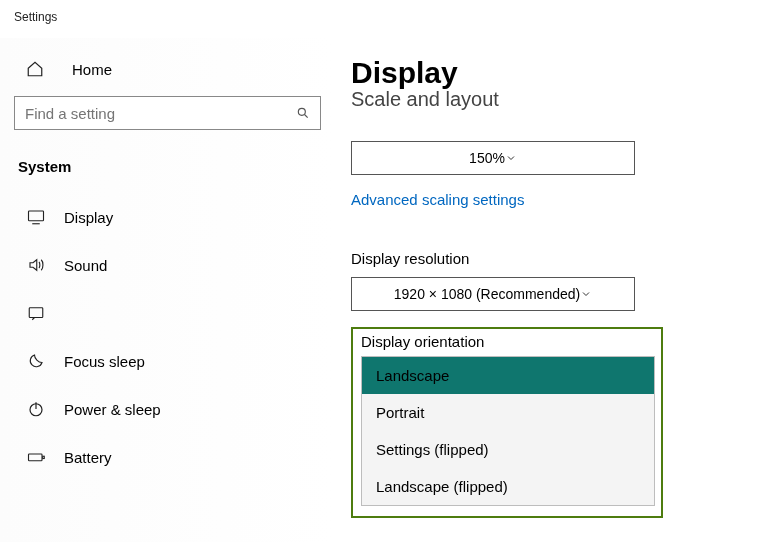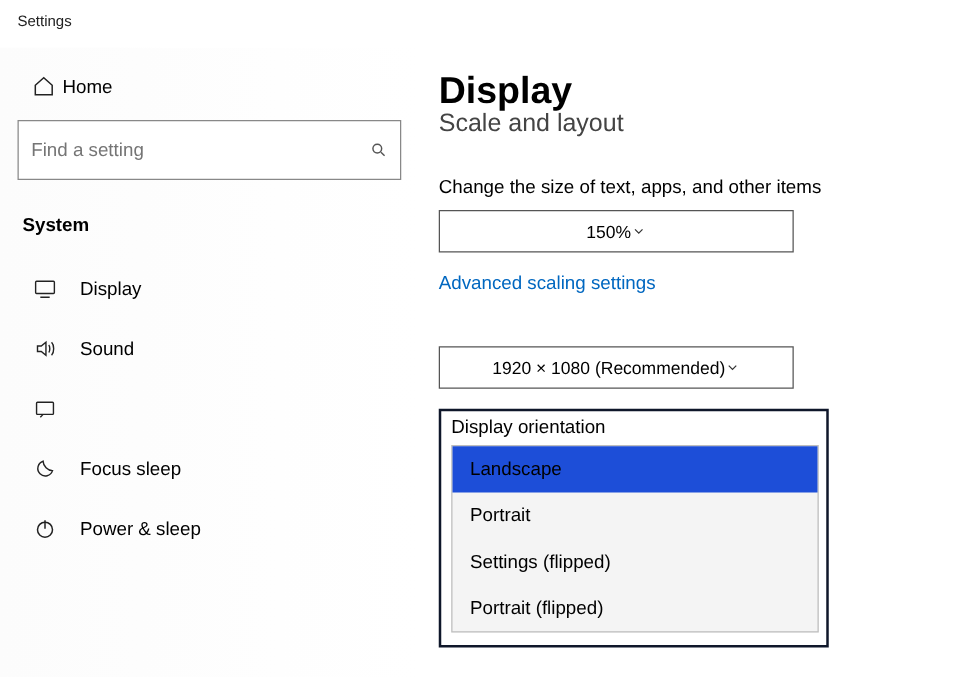--- a/index.html
+++ b/index.html
@@ -25,32 +25,32 @@
       overflow: hidden;
     }
     .sidebar {
       width: 335px;
       padding: 14px 14px 0 14px;
       background: linear-gradient(to right, #fcfcfc, #ffffff);
     }
     .home-row {
       display: flex;
       align-items: center;
-      gap: 6px;
+      gap: 28px;
       padding: 8px 12px;
       margin-bottom: 10px;
       cursor: pointer;
     }
     .home-row .icon { width: 18px; height: 18px; display: flex; align-items: center; justify-content: center; }
     .home-row .label { font-size: 15px; }
     .searchbox {
       display: flex;
       align-items: center;
       border: 1px solid #888;
-      height: 48px;
+      height: 34px;
       padding: 0 10px;
       margin-bottom: 20px;
       background: #fff;
     }
     .searchbox input {
       flex: 1;
       border: none;
       outline: none;
       font-size: 15px;
       color: #666;
@@ -107,36 +107,36 @@
     }
     .combo .chev { width: 12px; height: 12px; color: #333; }
     .link {
       color: #0067c0;
       font-size: 15px;
       margin-bottom: 42px;
       display: inline-block;
       cursor: pointer;
     }
     .highlight-box {
-      border: 2px solid #0f172a;
+      border: 2px solid #4d7c0f;
       padding: 4px 6px 10px 8px;
       width: 312px;
     }
     .highlight-box .field-label { margin-bottom: 6px; font-size: 15px; }
     .dropdown-open {
       border: 1px solid #bdbdbd;
       background: #f4f4f4;
     }
     .dropdown-open .opt {
       padding: 10px 14px;
       font-size: 15px;
       cursor: pointer;
     }
     .dropdown-open .opt.selected {
-      background: #1d4ed8;
+      background: #0f766e;
     }
     svg { display: block; }
   </style>
 </head>
 <body>
 
 <div class="titlebar">Settings</div>
 
 <div class="content">
 
@@ -205,54 +205,63 @@
     <div class="nav-item">
       <span class="icon">
         <svg viewBox="0 0 24 24" width="20" height="18" fill="none" stroke="#222" stroke-width="1.6">
             <circle cx="12" cy="13" r="8"></circle>
             <line x1="12" y1="3" x2="12" y2="12"></line>
           </svg>
       </span>
       <span>Power &amp; sleep</span>
     </div>
 
+    <div class="nav-item">
+      <span class="icon">
+        <svg viewBox="0 0 24 24" width="20" height="18" fill="none" stroke="#222" stroke-width="1.5">
+            <rect x="2" y="8" width="18" height="9" rx="1"></rect>
+            <rect x="21" y="11" width="2" height="3"></rect>
+          </svg>
+      </span>
+      <span>Battery</span>
+    </div>
 
   </div>
 
   <div class="main">
 
     <div class="page-title">Display</div>
     <div class="subhead">Scale and layout</div>
 
-    <div class="field-label">Change the size of text, apps, and other items</div>
     <div class="combo">
       <span>150%</span>
       <span class="chev">
         <svg viewBox="0 0 24 24" width="12" height="12" fill="none" stroke="#333" stroke-width="2">
             <polyline points="6 9 12 15 18 9"></polyline>
           </svg>
       </span>
     </div>
 
     <a class="link">Advanced scaling settings</a>
 
+    <div class="field-label">Display resolution</div>
     <div class="combo">
       <span>1920 × 1080 (Recommended)</span>
       <span class="chev">
         <svg viewBox="0 0 24 24" width="12" height="12" fill="none" stroke="#333" stroke-width="2">
             <polyline points="6 9 12 15 18 9"></polyline>
           </svg>
       </span>
     </div>
 
     <div class="highlight-box">
       <div class="field-label">Display orientation</div>
       <div class="dropdown-open">
         <div class="opt selected">Landscape</div>
         <div class="opt">Portrait</div>
         <div class="opt">Settings (flipped)</div>
-        <div class="opt">Portrait (flipped)</div>
+        <div class="opt">Landscape (flipped)</div>
       </div>
     </div>
 
   </div>
 
 </div>
 
 </body></html>

